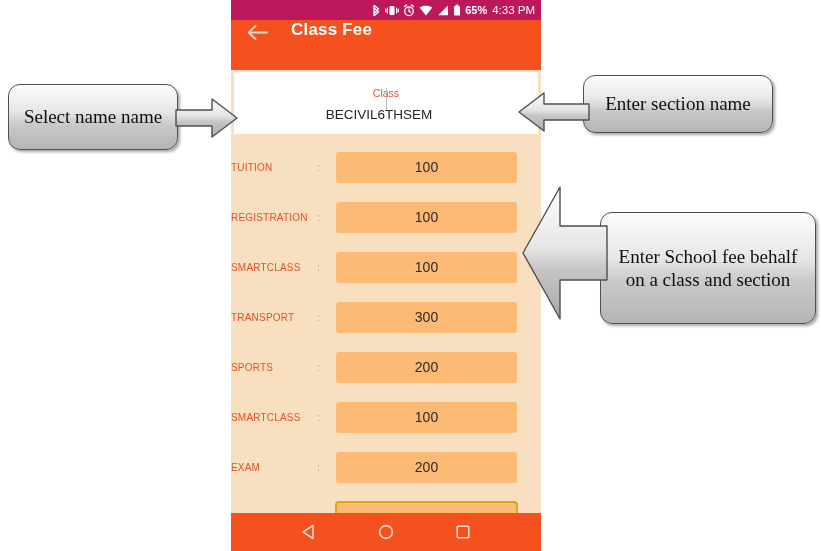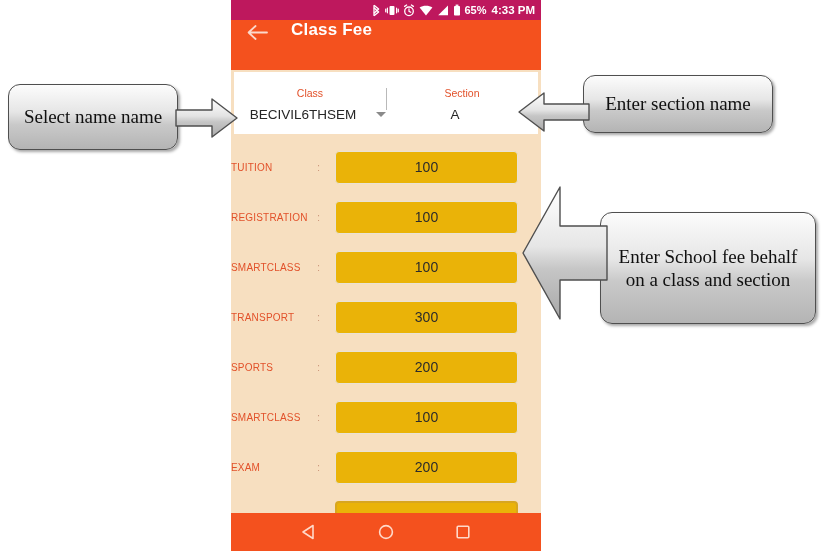--- a/index.html
+++ b/index.html
@@ -49,21 +49,21 @@
     color: #ffffff;
     font-size: 11px;
     font-weight: bold;
     letter-spacing: 0px;
     margin-left: 4px;
     white-space: nowrap;
   }
   .sb-time {
     color: #ffffff;
     font-size: 11.5px;
-    font-weight: bold;
+    font-weight: normal;
     margin-left: 5px;
     white-space: nowrap;
   }
 
   
   .appbar {
     position: absolute;
     left: 0; top: 20px;
     width: 310px;
     height: 50px;
@@ -162,21 +162,21 @@
     letter-spacing: 0.2px;
   }
   .fee-colon {
     color: #cf9a7e;
     font-size: 11px;
     width: 18px;
   }
   .fee-input {
     width: 183px;
     height: 33px;
-    background: #eab308;
+    background: #fdba74;
     border: 1px solid #e9e2d6;
     border-radius: 4px;
     display: flex;
     align-items: center;
     justify-content: center;
     color: #2b2b2b;
     font-size: 14px;
     box-sizing: border-box;
   }
   .fee-input.focused {
@@ -287,27 +287,20 @@
 
   <div class="selector-card">
     <div class="sel-col">
       <div class="sel-label">Class</div>
       <div class="sel-row">
         <span class="sel-value">BECIVIL6THSEM</span>
         <span class="caret"></span>
       </div>
     </div>
     <div class="sel-divider"></div>
-    <div class="sel-col">
-      <div class="sel-label">Section</div>
-      <div class="sel-row">
-        <span class="sel-value">A</span>
-        <span class="caret"></span>
-      </div>
-    </div>
   </div>
 
   <div class="fee-list" id="fee-list">
       <div class="fee-row">
         <div class="fee-label">TUITION</div>
         <div class="fee-colon">:</div>
         <div class="fee-input">100</div>
       </div>
       <div class="fee-row">
         <div class="fee-label">REGISTRATION</div>

